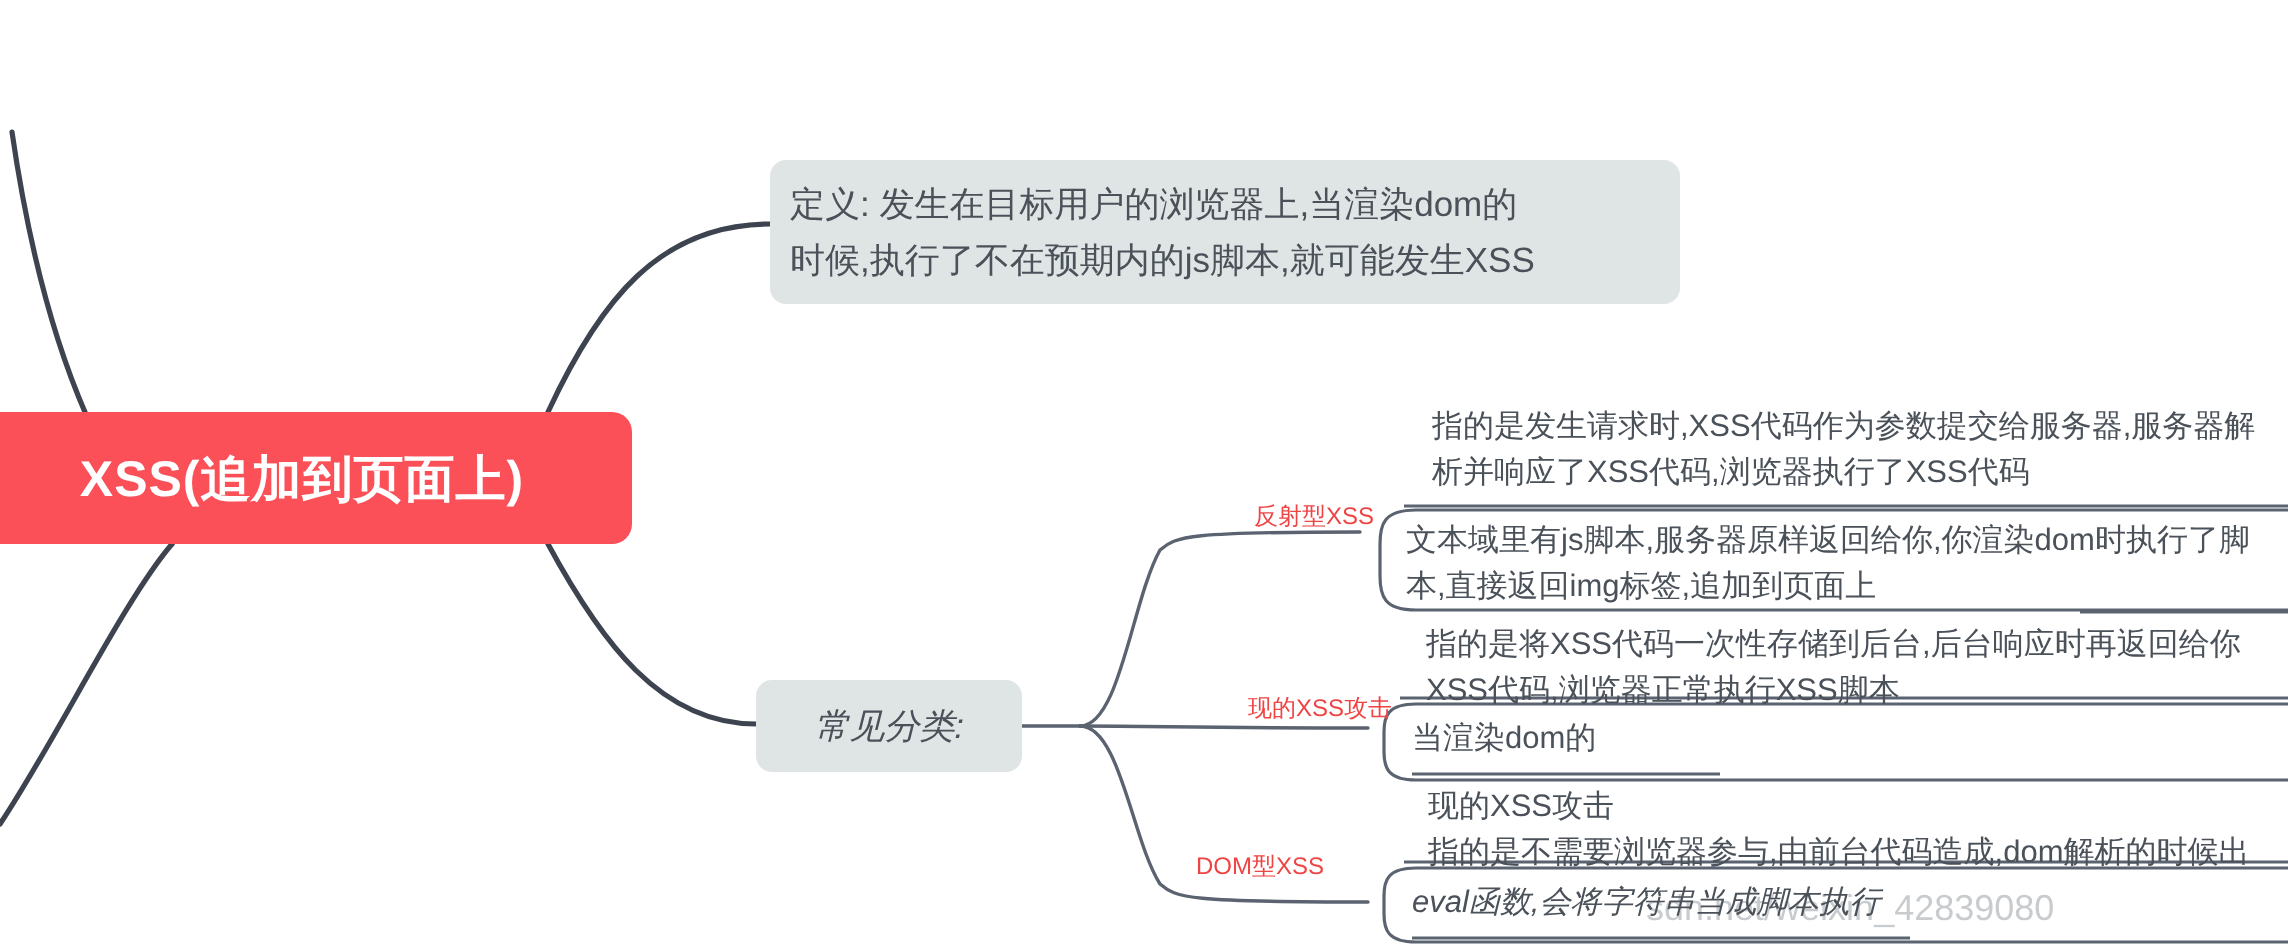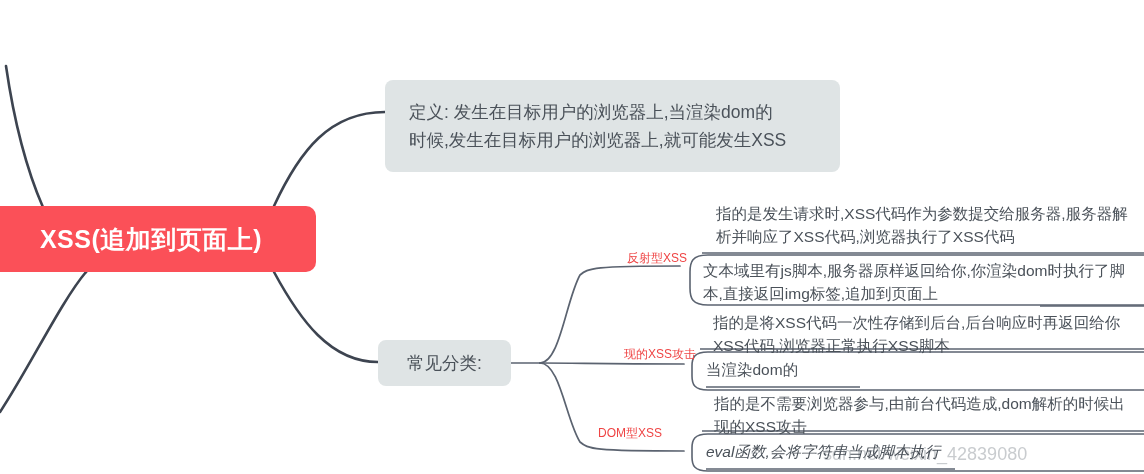--- a/index.html
+++ b/index.html
@@ -50,33 +50,34 @@
     border-radius: 8px;
     display: flex;
     align-items: center;
     color: #4a5159;
     z-index: 4;
   }
   .node-definition {
     left: 385px;
     top: 80px;
     width: 455px;
-    height: 92px;
-    padding: 0 24px;
+    height: 72px;
+    padding: 0 10px;
     box-sizing: border-box;
     font-size: 17.5px;
     line-height: 28px;
   }
   .node-category {
     left: 378px;
     top: 340px;
     width: 133px;
     height: 46px;
     justify-content: center;
     font-size: 17.5px;
+    font-style: italic;
   }
 
   
   .branch-label {
     position: absolute;
     color: #ef4444;
     font-size: 12px;
     white-space: nowrap;
     z-index: 4;
     margin-left: 38px;
@@ -158,21 +159,21 @@
 
   <div class="watermark">sdn.net/weixin_42839080</div>
 
   <div class="root-node" style="background:#fb5058;">
     <span>XSS(追加到页面上)</span>
   </div>
 
   <div class="filled-node node-definition" style="background:#dfe4e5;">
     <div>
       <div>定义: 发生在目标用户的浏览器上,当渲染dom的</div>
-      <div>时候,发生在目标用户的浏览器上,就可能发生XSS</div>
+      <div>时候,执行了不在预期内的js脚本,就可能发生XSS</div>
     </div>
   </div>
 
   <div class="filled-node node-category" style="background:#dfe4e5;">
     <span>常见分类:</span>
   </div>
 
   <div class="branch-label label-reflected">
     <span>反射型XSS</span>
   </div>
@@ -196,21 +197,21 @@
   <div class="leaf-text leaf-c">
     <div>指的是将XSS代码一次性存储到后台,后台响应时再返回给你</div>
     <div>XSS代码,浏览器正常执行XSS脚本</div>
   </div>
 
   <div class="leaf-text leaf-d">
     <div>当渲染dom的</div>
   </div>
 
   <div class="leaf-text leaf-e">
+    <div>现的XSS攻击</div>
     <div>指的是不需要浏览器参与,由前台代码造成,dom解析的时候出</div>
-    <div>现的XSS攻击</div>
   </div>
 
   <div class="leaf-text leaf-f">
     <div>eval函数,会将字符串当成脚本执行</div>
   </div>
 
 </div>
 
 </body></html>

